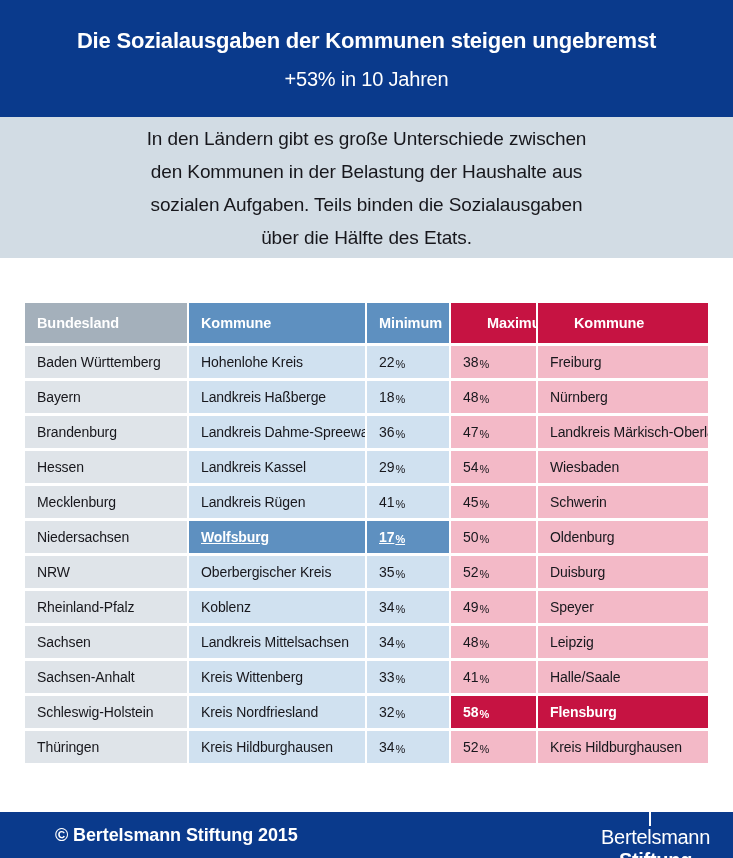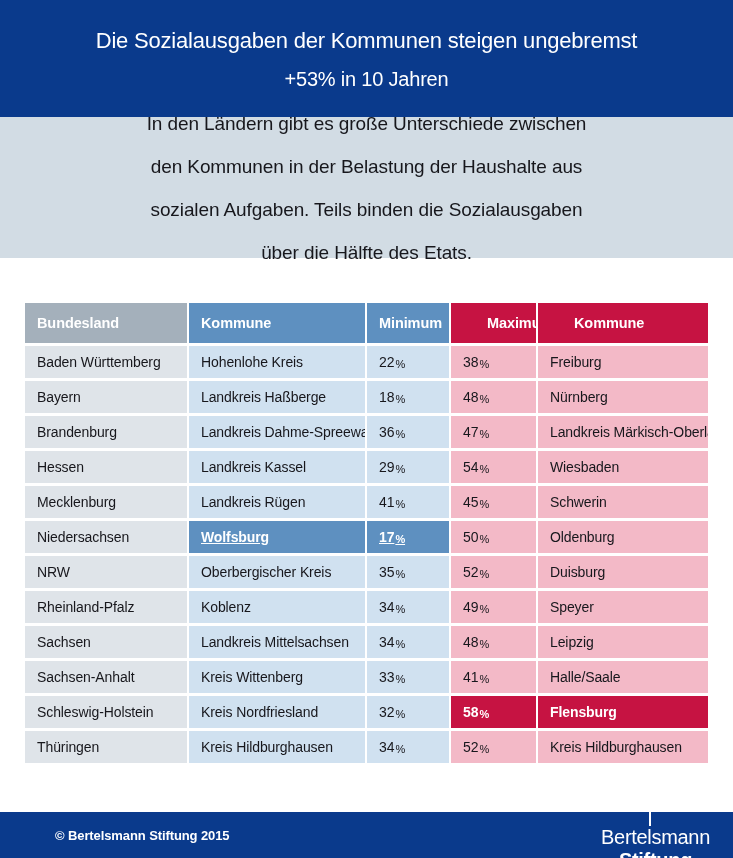--- a/index.html
+++ b/index.html
@@ -22,21 +22,21 @@
     background: #0A3A8C;
     color: #ffffff;
     display: flex;
     flex-direction: column;
     align-items: center;
     justify-content: center;
     text-align: center;
   }
   .header-title {
     font-size: 22px;
-    font-weight: normal;
+    font-weight: bold;
     letter-spacing: -0.2px;
     margin-top: 2px;
   }
   .header-subtitle {
     font-size: 20px;
     font-weight: normal;
     margin-top: 14px;
     letter-spacing: -0.2px;
   }
 
@@ -45,21 +45,21 @@
     height: 141px;
     background: #D2DCE4;
     color: #17171c;
     display: flex;
     align-items: center;
     justify-content: center;
     text-align: center;
   }
   .intro-text {
     font-size: 19px;
-    line-height: 43px;
+    line-height: 33px;
     white-space: pre-line;
     letter-spacing: -0.1px;
   }
 
   
   .table-wrap {
     margin: 45px 25px 0 25px;
     width: 683px;
   }
   .grid-table {
@@ -114,21 +114,21 @@
     width: 733px;
     height: 46px;
     background: #0A3A8C;
     color: #ffffff;
     display: flex;
     align-items: center;
     justify-content: space-between;
     padding: 0 23px 0 55px;
   }
   .footer-copyright {
-    font-size: 13px;
+    font-size: 18px;
     font-weight: bold;
     letter-spacing: -0.1px;
   }
   .footer-logo {
     display: flex;
     align-items: center;
     flex-direction: column;
   }
   .logo-separator {
     width: 2px;

